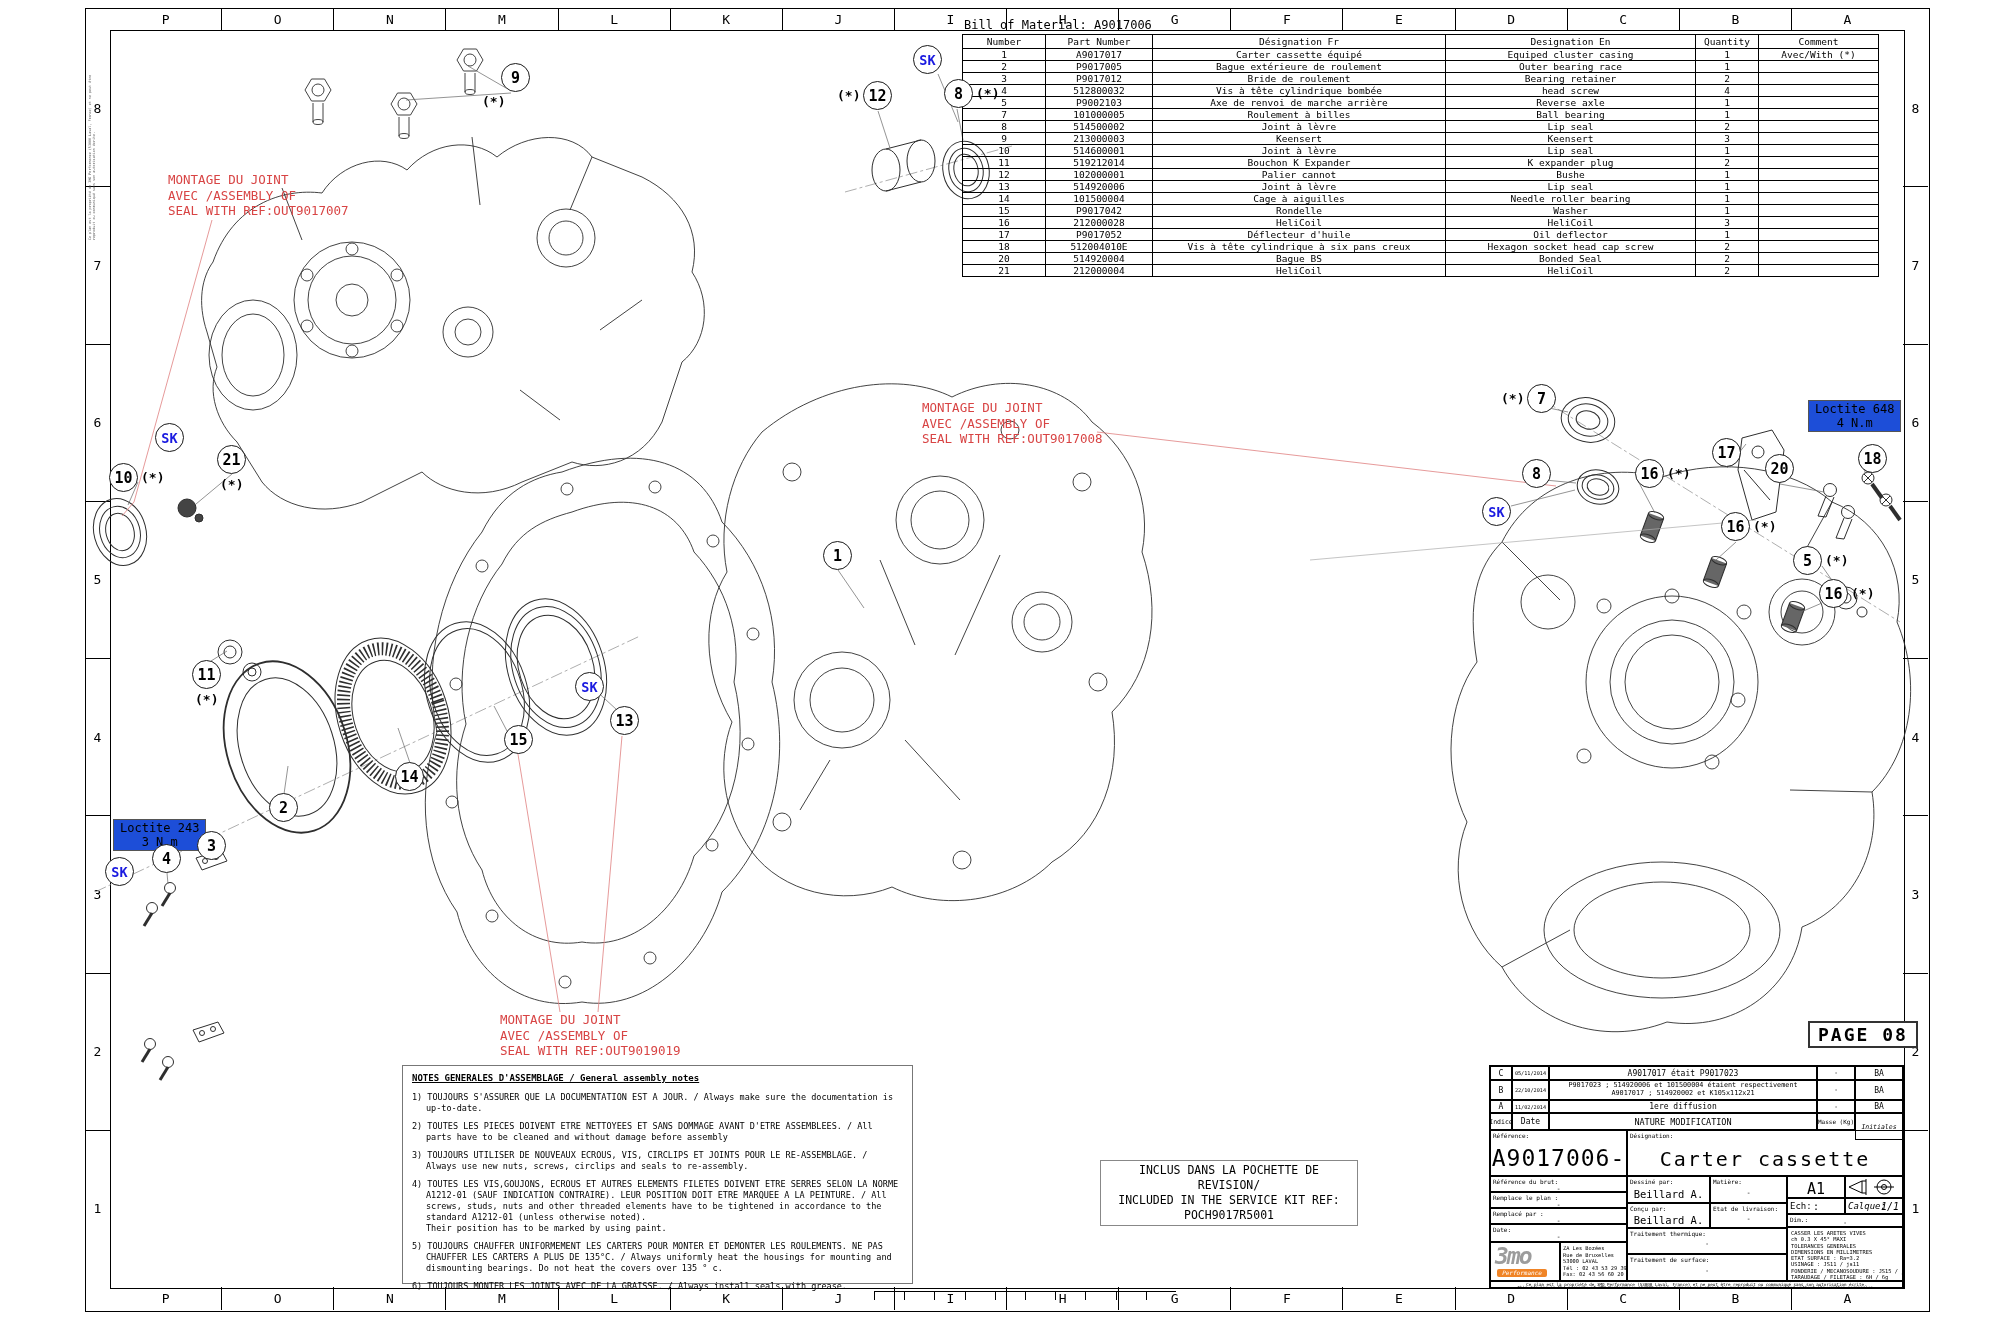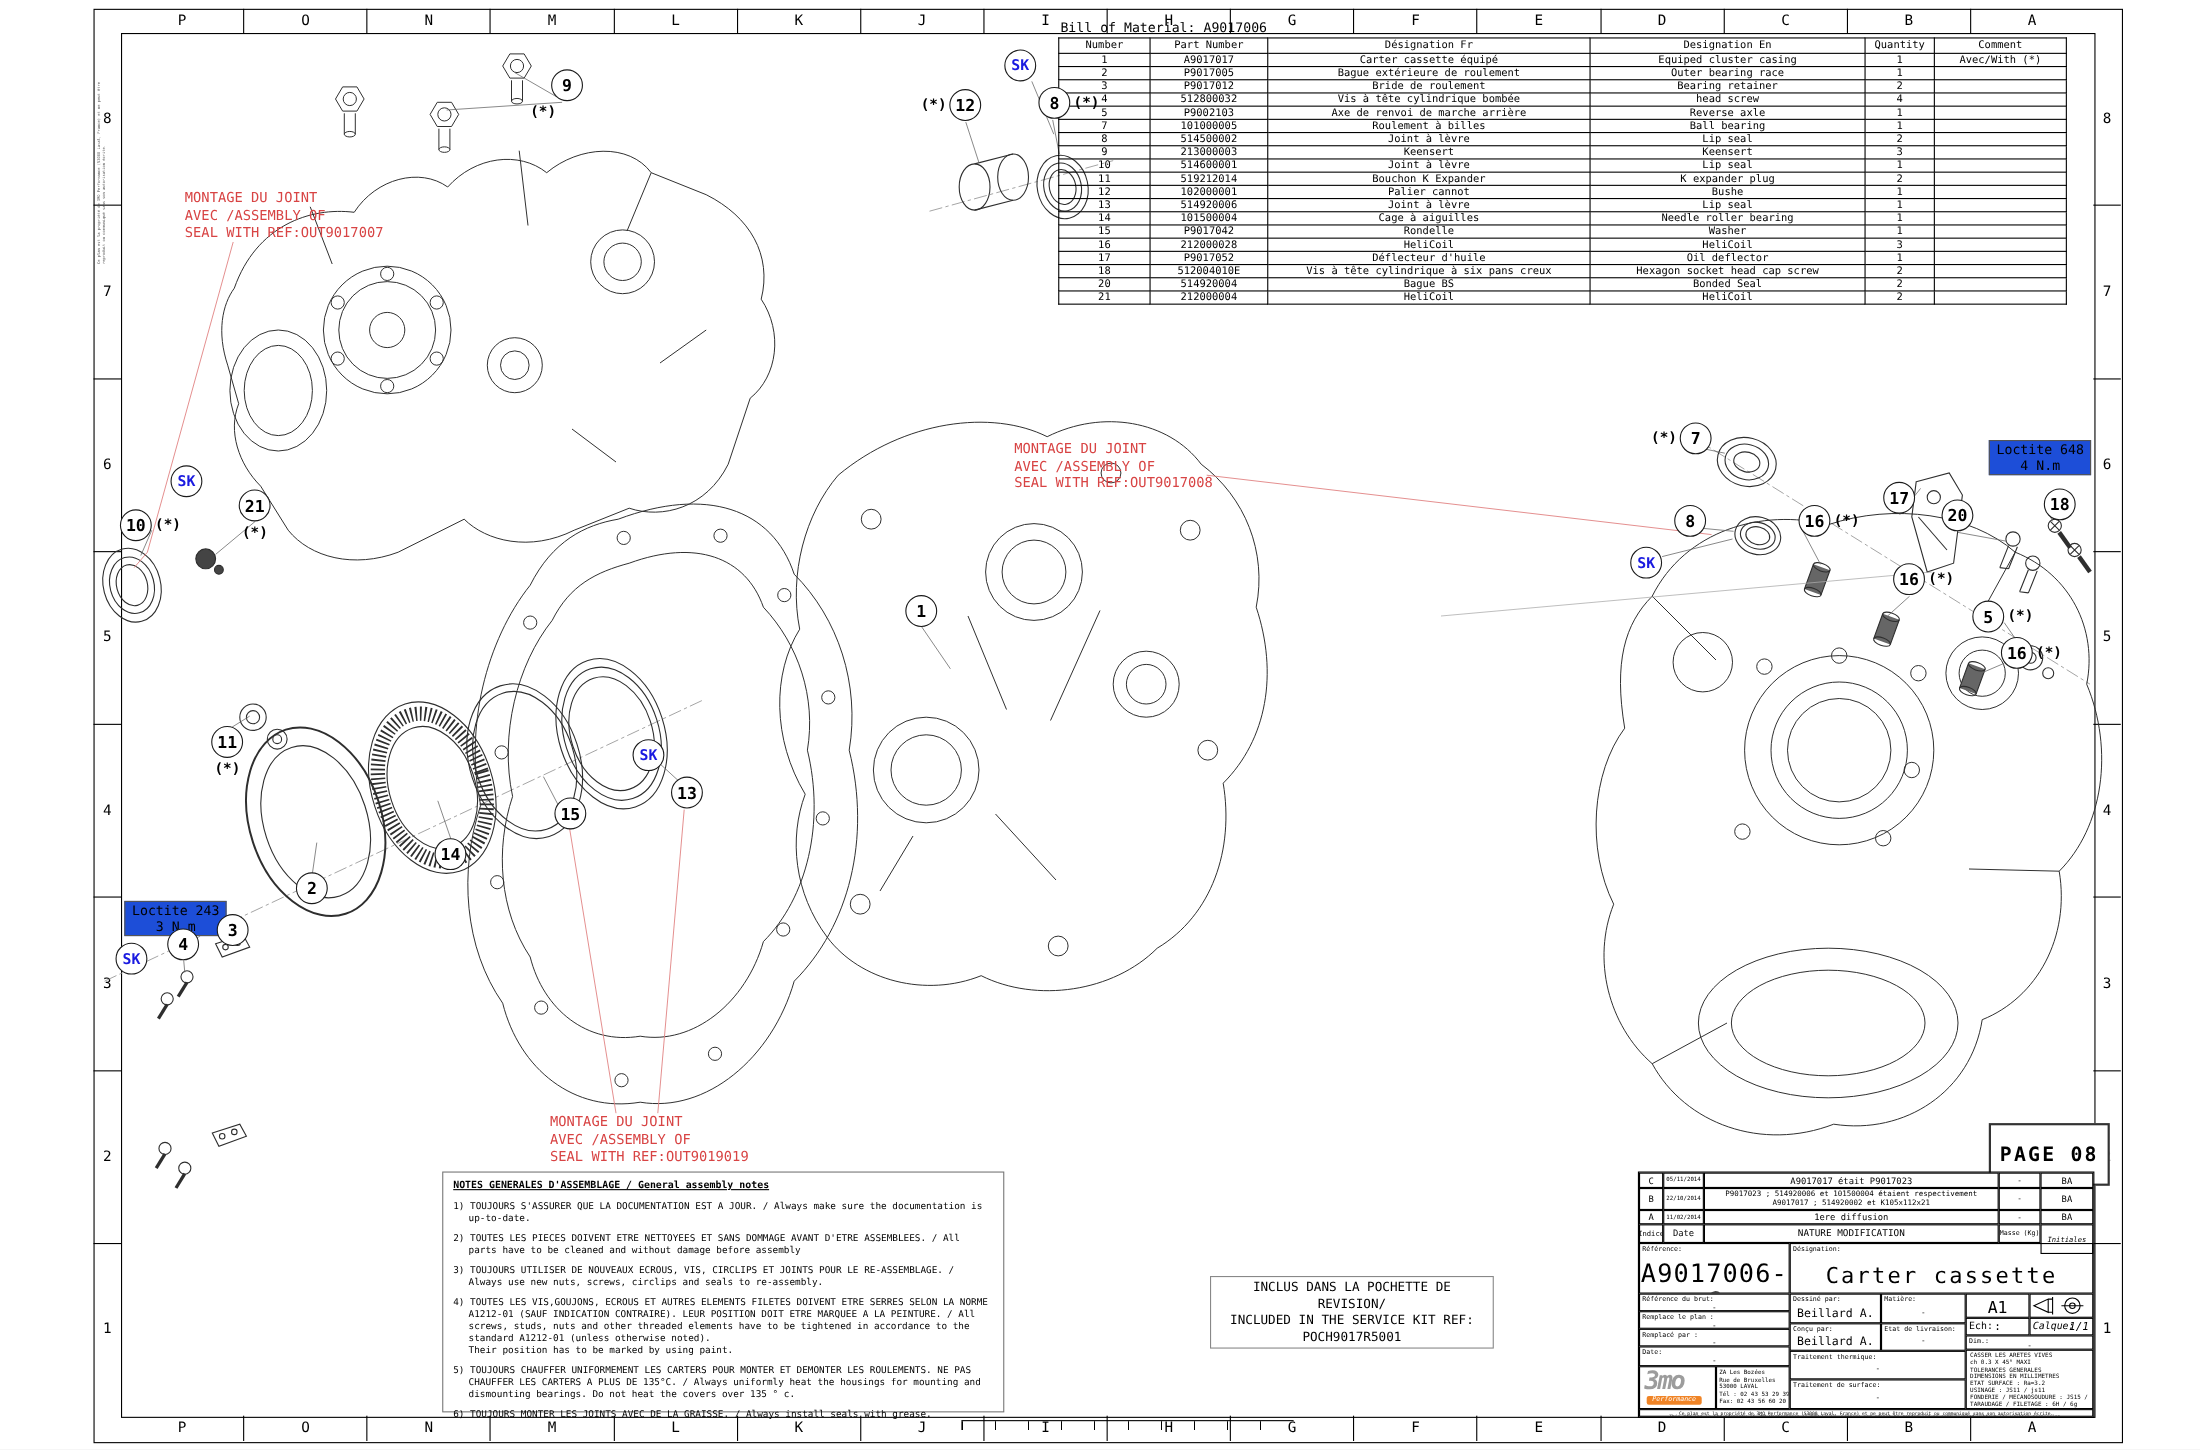--- a/index.html
+++ b/index.html
@@ -25,21 +25,21 @@
       padding:0 2px;height:11px;line-height:11px;white-space:nowrap;overflow:hidden;}
   #bom th{height:13px;}
   .bold-cell{font-weight:bold;}
   
   .red-note{color:#d84444;font-size:12.5px;line-height:15.5px;white-space:pre;}
   
   .loctite{border:1px solid #555;font-size:12px;line-height:14px;text-align:center;
       padding:1px 6px;background:#1d4ed8;white-space:pre;}
   
   #page-badge{left:1808px;top:1021px;border:2px solid #333;font-size:18px;font-weight:bold;
-      padding:16px 8px;letter-spacing:2px;background:#fff;}
+      padding:1px 8px;letter-spacing:2px;background:#fff;}
   
   .balloon{position:absolute;width:29px;height:29px;border:1.8px solid #1a1a1a;border-radius:50%;
       background:#fff;display:flex;align-items:center;justify-content:center;
       font-size:15px;font-weight:bold;box-sizing:border-box;z-index:6;}
   .sk-balloon{color:#1a1ae0;font-size:13.5px;}
   .star{position:absolute;font-size:13px;font-weight:bold;z-index:6;white-space:nowrap;}
   
   #notes-box{left:402px;top:1065px;width:511px;height:219px;border:1px solid #777;
       padding:7px 9px;font-size:8.5px;line-height:11px;box-sizing:border-box;background:#fff;}
   #notes-title{font-weight:bold;text-decoration:underline;font-size:9px;margin-bottom:8px;white-space:nowrap;}

